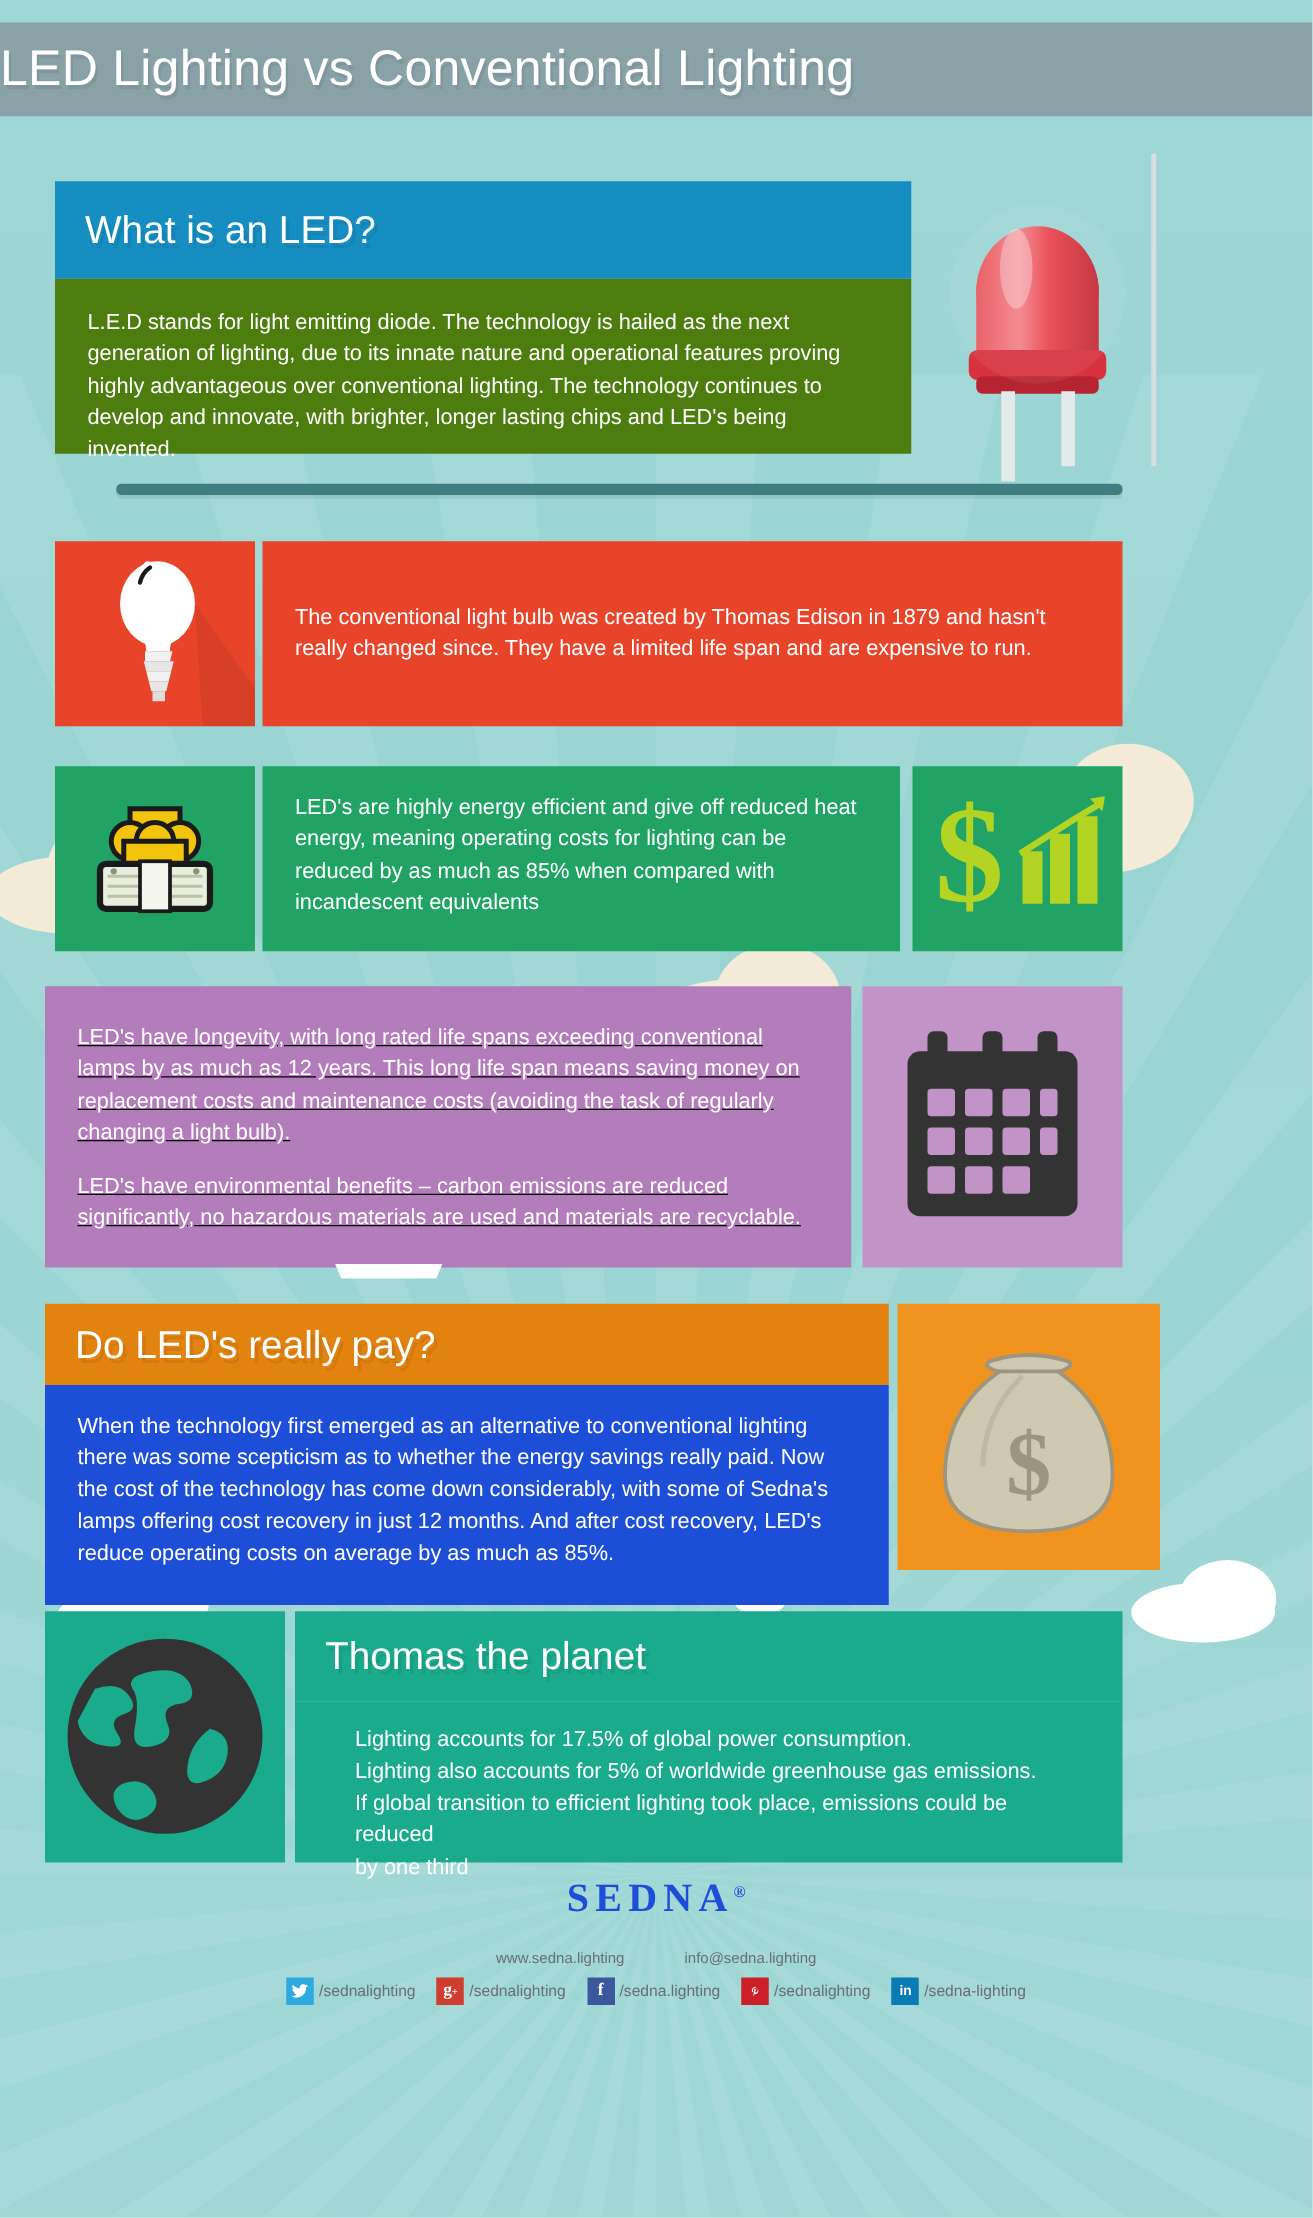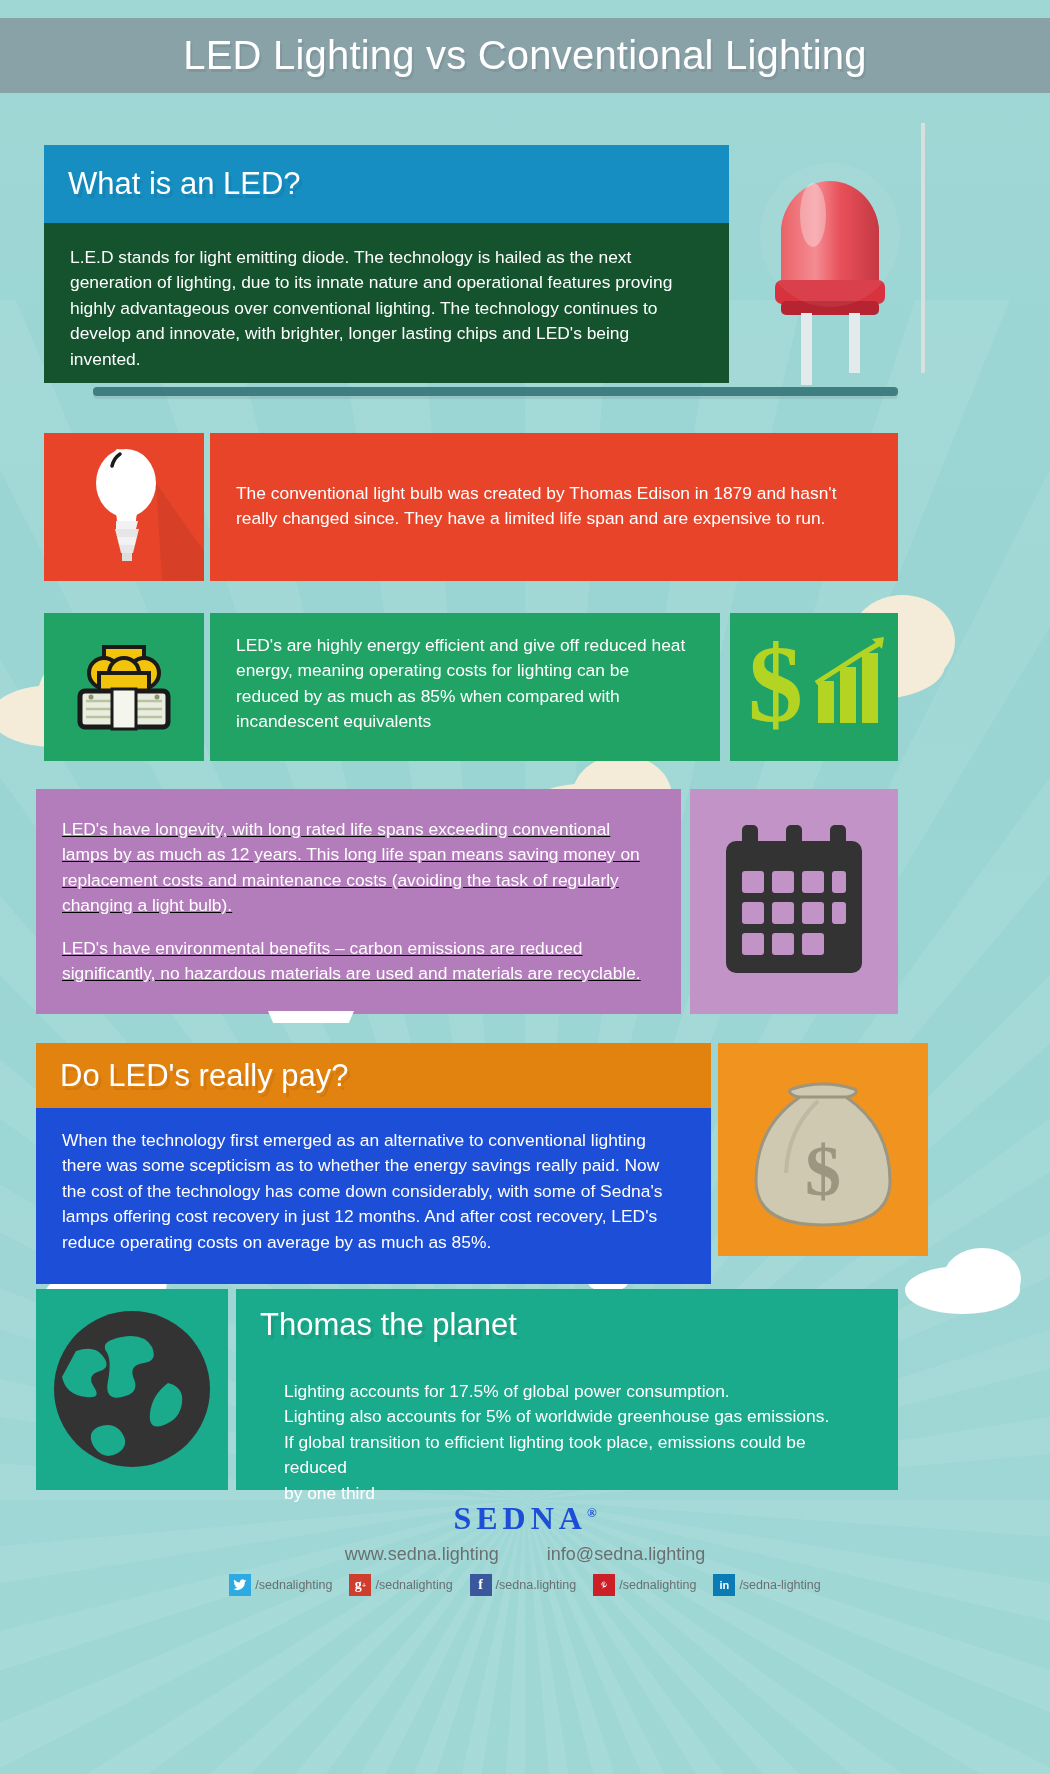--- a/index.html
+++ b/index.html
@@ -44,21 +44,21 @@
   .cloud { position: absolute; background: #f4ecd8; border-radius: 50%; pointer-events: none; }
   .cloud.white { background: #ffffff; }
   .cloud-group { position: absolute; pointer-events: none; }
 
   
   .titlebar {
     position: absolute;
     left: 0; top: 18px;
     width: 1050px; height: 75px;
     background: #89a2a8;
-    display: flex; align-items: center; justify-content: center;
+    display: flex; align-items: center; justify-content: flex-start;
   }
   .titlebar h1 {
     font-size: 40px;
     font-weight: normal;
     color: #ffffff;
     letter-spacing: 0.2px;
     text-shadow: 2px 3px 0 rgba(0,0,0,0.07);
   }
 
   
@@ -73,21 +73,21 @@
     padding: 22px 26px 18px 26px;
     color: #ffffff;
     font-size: 17.4px;
     line-height: 1.46;
   }
   .card-body p + p { margin-top: 17px; }
 
   
   #sec-led { left: 44px; top: 145px; width: 685px; }
   #sec-led .card-head { height: 78px; background: #168ec2; }
-  #sec-led .card-body { height: 160px; background: #14532d; }
+  #sec-led .card-body { height: 140px; background: #4d7c0f; }
 
   
   #divider {
     position: absolute;
     left: 93px; top: 387px;
     width: 805px; height: 9px;
     background: #3f7f82;
     border-radius: 4px;
     box-shadow: 0 3px 0 rgba(0,0,0,0.07);
   }
@@ -148,23 +148,23 @@
     margin-top: 0;
     font-size: 32px;
     letter-spacing: 5px;
     color: #1d4ed8;
     font-weight: bold;
     font-family: "Liberation Serif", serif;
     position: relative;
   }
   #sedna-logo .reg { font-size: 13px; vertical-align: super; letter-spacing: 0; }
   #footer-contact {
-    margin-top: 7px;
+    margin-top: 22px;
     display: flex; gap: 48px;
-    font-size: 18px; color: #6a6f70;
+    font-size: 12px; color: #6a6f70;
   }
   #social {
     margin-top: 9px;
     display: flex; gap: 17px;
   }
   .social-item { display: flex; align-items: center; gap: 4px; }
   .social-badge {
     width: 22px; height: 22px;
     display: flex; align-items: center; justify-content: center;
     color: #fff; font-size: 14px; font-weight: bold;

